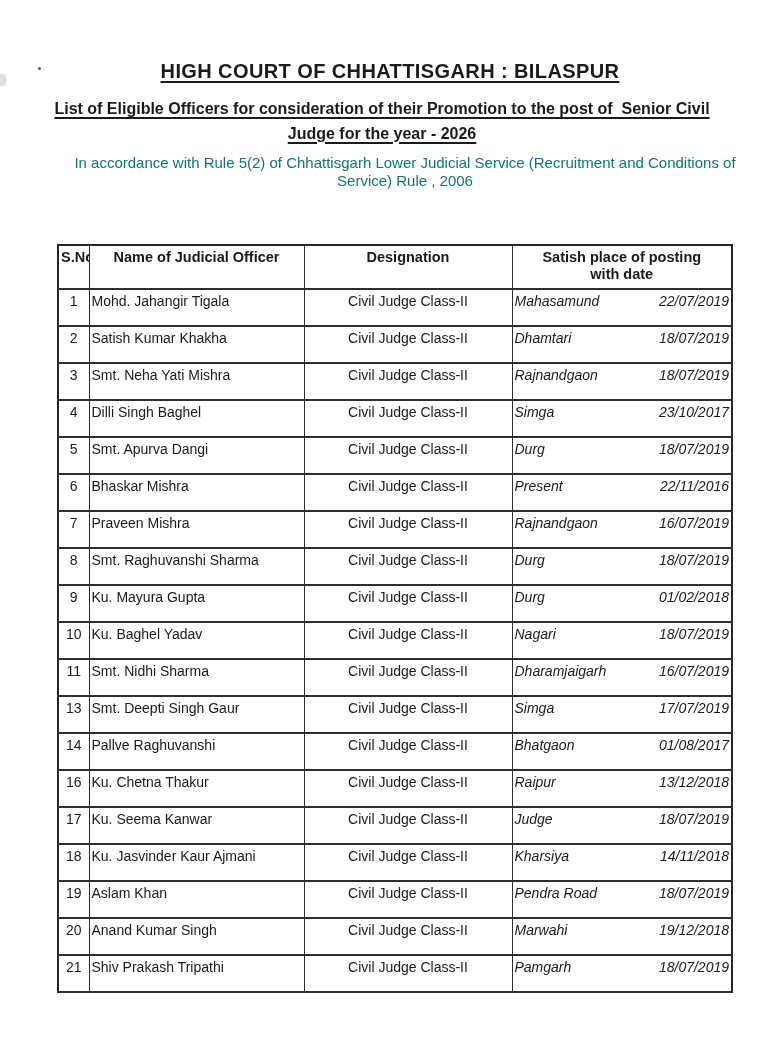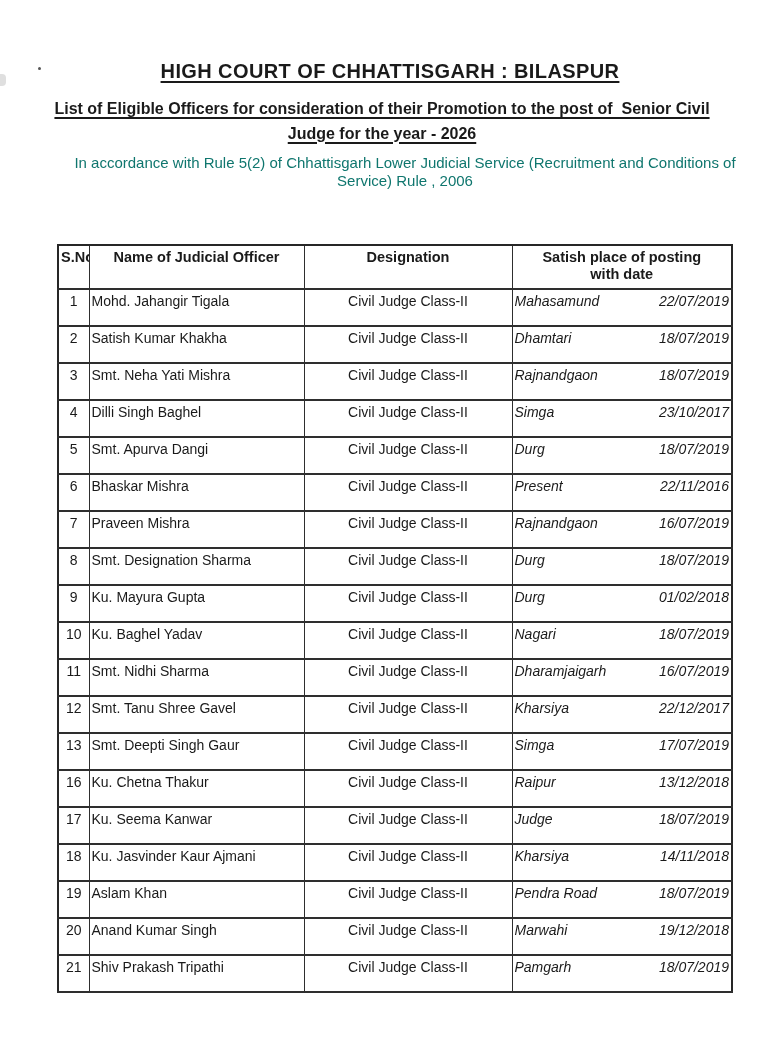--- a/index.html
+++ b/index.html
@@ -217,21 +217,21 @@
     <td class="c-desig">Civil Judge Class-II</td>
     <td class="c-place">
       <span class="pair">
         <span class="place">Rajnandgaon</span>
         <span class="date">16/07/2019</span>
       </span>
     </td>
   </tr>
         <tr>
     <td class="c-sno">8</td>
-    <td class="c-name">Smt. Designation Sharma</td>
+    <td class="c-name">Smt. Raghuvanshi Sharma</td>
     <td class="c-desig">Civil Judge Class-II</td>
     <td class="c-place">
       <span class="pair">
         <span class="place">Durg</span>
         <span class="date">18/07/2019</span>
       </span>
     </td>
   </tr>
         <tr>
     <td class="c-sno">9</td>
@@ -260,42 +260,42 @@
     <td class="c-name">Smt. Nidhi Sharma</td>
     <td class="c-desig">Civil Judge Class-II</td>
     <td class="c-place">
       <span class="pair">
         <span class="place">Dharamjaigarh</span>
         <span class="date">16/07/2019</span>
       </span>
     </td>
   </tr>
         <tr>
-    <td class="c-sno">12</td>
-    <td class="c-name">Smt. Tanu Shree Gavel</td>
-    <td class="c-desig">Civil Judge Class-II</td>
-    <td class="c-place">
-      <span class="pair">
-        <span class="place">Kharsiya</span>
-        <span class="date">22/12/2017</span>
-      </span>
-    </td>
-  </tr>
-        <tr>
     <td class="c-sno">13</td>
     <td class="c-name">Smt. Deepti Singh Gaur</td>
     <td class="c-desig">Civil Judge Class-II</td>
     <td class="c-place">
       <span class="pair">
         <span class="place">Simga</span>
         <span class="date">17/07/2019</span>
       </span>
     </td>
   </tr>
         <tr>
+    <td class="c-sno">14</td>
+    <td class="c-name">Pallve Raghuvanshi</td>
+    <td class="c-desig">Civil Judge Class-II</td>
+    <td class="c-place">
+      <span class="pair">
+        <span class="place">Bhatgaon</span>
+        <span class="date">01/08/2017</span>
+      </span>
+    </td>
+  </tr>
+        <tr>
     <td class="c-sno">16</td>
     <td class="c-name">Ku. Chetna Thakur</td>
     <td class="c-desig">Civil Judge Class-II</td>
     <td class="c-place">
       <span class="pair">
         <span class="place">Raipur</span>
         <span class="date">13/12/2018</span>
       </span>
     </td>
   </tr>

